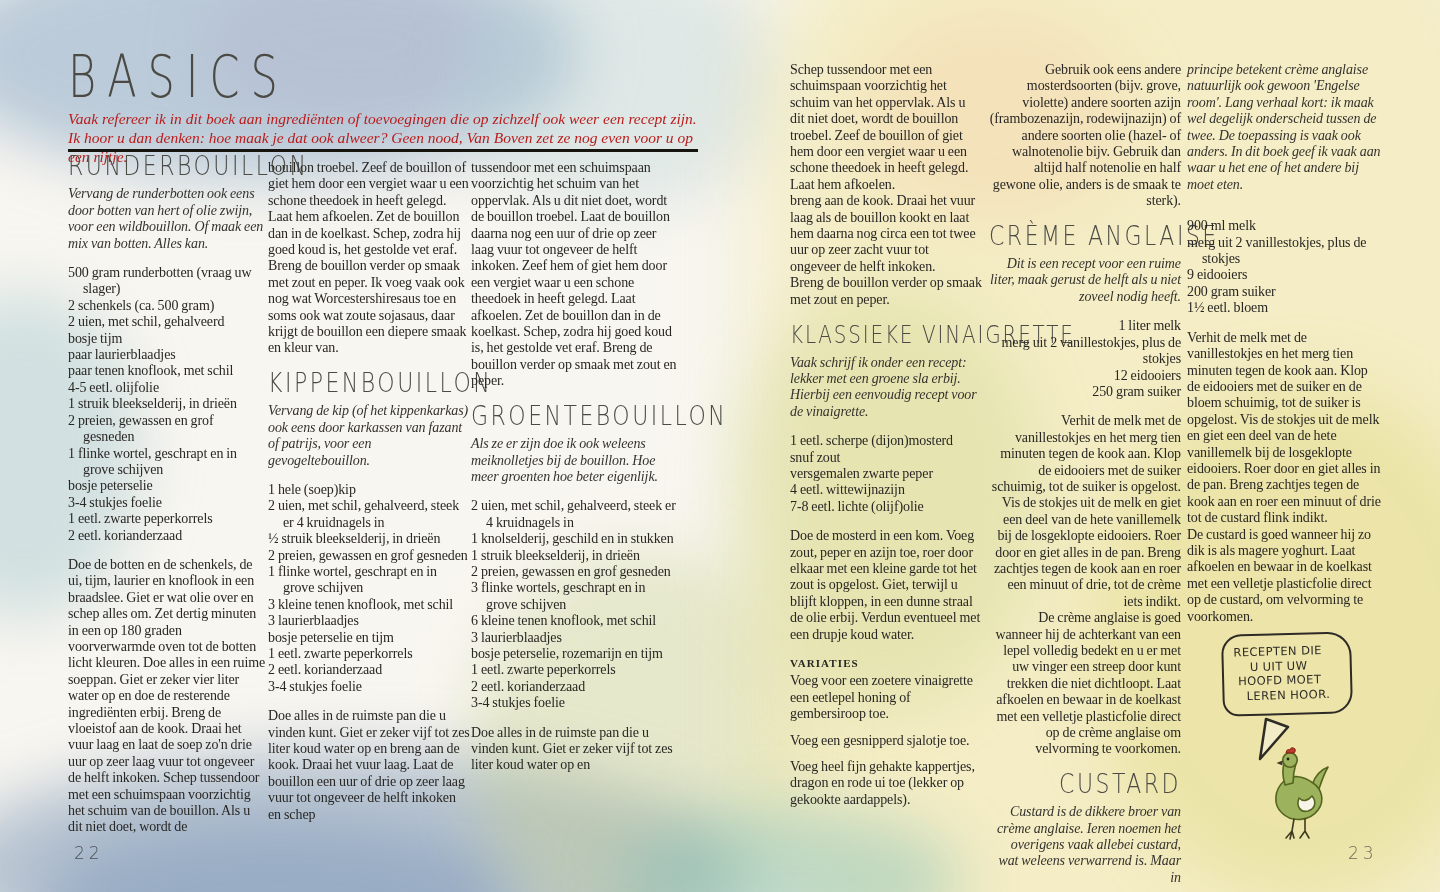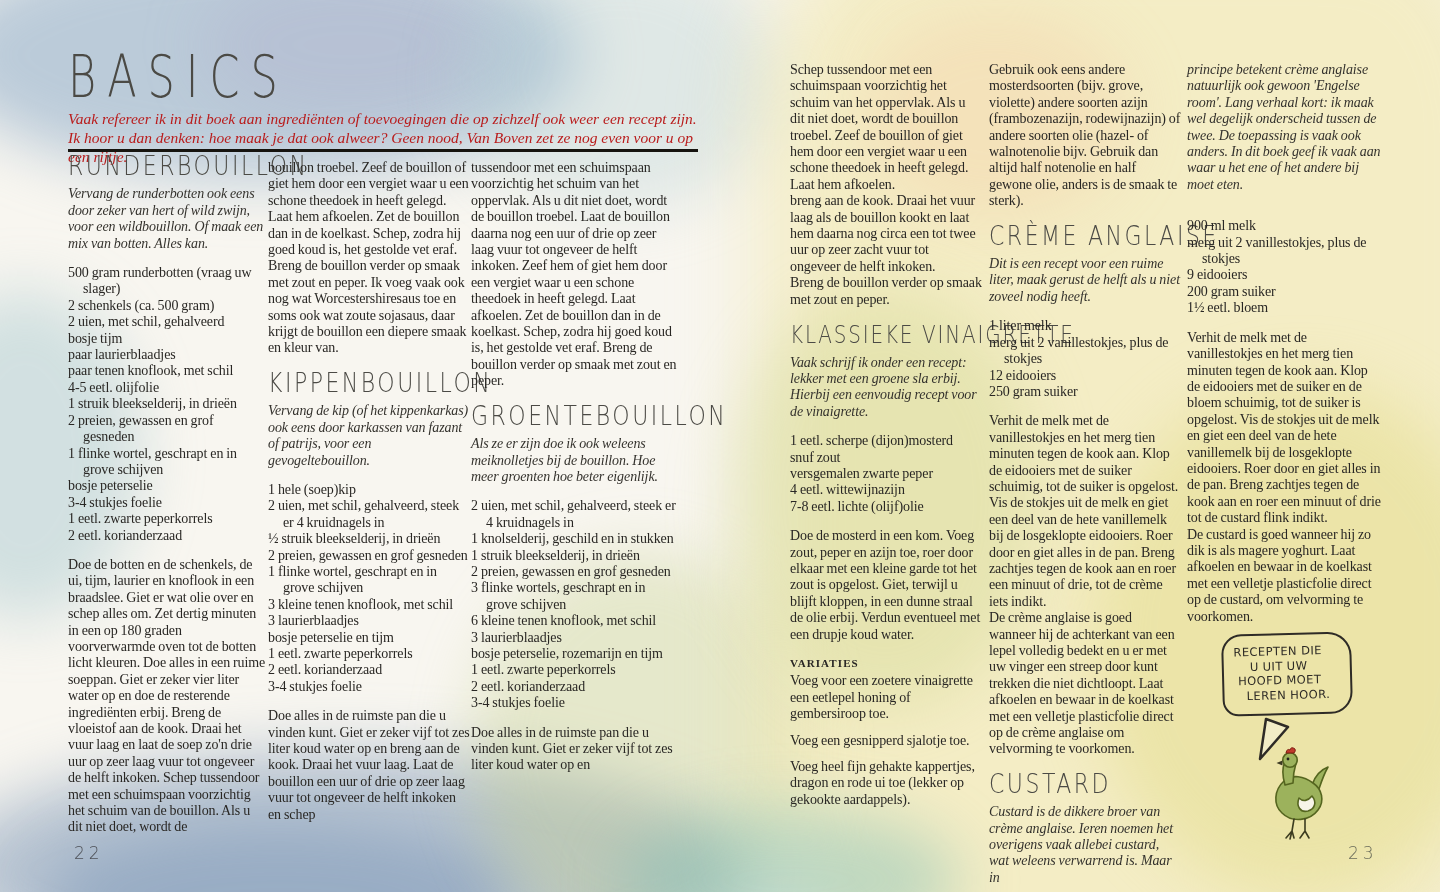--- a/index.html
+++ b/index.html
@@ -93,21 +93,21 @@
   <div class="wash w10"></div>
   <div class="wash w11"></div>
   <div class="wash w12"></div>
 
   <h1 class="hand basics-title" style="position:absolute;left:68px;top:60px;">BASICS</h1>
   <p class="intro" style="position:absolute;left:68px;top:109px;width:636px;">Vaak refereer ik in dit boek aan ingrediënten of toevoegingen die op zichzelf ook weer een recept zijn. Ik hoor u dan denken: hoe maak je dat ook alweer? Geen nood, Van Boven zet ze nog even voor u op een rijtje.</p>
   <div class="rule"></div>
 
   <div class="col" style="left:68px;top:160px;width:198px;">
     <h2 class="hand recipe-head">RUNDERBOUILLON</h2>
-    <p class="note">Vervang de runderbotten ook eens door zeker van hert of wild zwijn, voor een wildbouillon. Of maak een mix van botten. Alles kan.</p>
+    <p class="note">Vervang de runderbotten ook eens door botten van hert of olie zwijn, voor een wildbouillon. Of maak een mix van botten. Alles kan.</p>
     <ul class="ings">
         <li class="ing">500 gram runderbotten (vraag uw slager)</li>
         <li class="ing">2 schenkels (ca. 500 gram)</li>
         <li class="ing">2 uien, met schil, gehalveerd</li>
         <li class="ing">bosje tijm</li>
         <li class="ing">paar laurierblaadjes</li>
         <li class="ing">paar tenen knoflook, met schil</li>
         <li class="ing">4-5 eetl. olijfolie</li>
         <li class="ing">1 struik bleekselderij, in drieën</li>
         <li class="ing">2 preien, gewassen en grof gesneden</li>
@@ -175,21 +175,21 @@
       </ul>
     <p class="para">Doe de mosterd in een kom. Voeg zout, peper en azijn toe, roer door elkaar met een kleine garde tot het zout is opgelost. Giet, terwijl u blijft kloppen, in een dunne straal de olie erbij. Verdun eventueel met een drupje koud water.</p>
     <h3 class="varh">VARIATIES</h3>
     <div>
         <p class="para vpar">Voeg voor een zoetere vinaigrette een eetlepel honing of gembersiroop toe.</p>
         <p class="para vpar">Voeg een gesnipperd sjalotje toe.</p>
         <p class="para vpar">Voeg heel fijn gehakte kappertjes, dragon en rode ui toe (lekker op gekookte aardappels).</p>
       </div>
   </div>
 
-  <div class="col" style="left:989px;top:62px;width:192px;">
+  <div class="col" style="left:989px;top:62px;width:192px;text-align:right;">
     <p class="para">Gebruik ook eens andere mosterdsoorten (bijv. grove, violette) andere soorten azijn (frambozenazijn, rodewijnazijn) of andere soorten olie (hazel- of walnotenolie bijv. Gebruik dan altijd half notenolie en half gewone olie, anders is de smaak te sterk).</p>
     <h2 class="hand recipe-head gap" style="margin-top:20px;">CRÈME ANGLAISE</h2>
     <p class="note">Dit is een recept voor een ruime liter, maak gerust de helft als u niet zoveel nodig heeft.</p>
     <ul class="ings">
         <li class="ing">1 liter melk</li>
         <li class="ing">merg uit 2 vanillestokjes, plus de stokjes</li>
         <li class="ing">12 eidooiers</li>
         <li class="ing">250 gram suiker</li>
       </ul>
     <p class="para">Verhit de melk met de vanillestokjes en het merg tien minuten tegen de kook aan. Klop de eidooiers met de suiker schuimig, tot de suiker is opgelost. Vis de stokjes uit de melk en giet een deel van de hete vanillemelk bij de losgeklopte eidooiers. Roer door en giet alles in de pan. Breng zachtjes tegen de kook aan en roer een minuut of drie, tot de crème iets indikt.</p>

